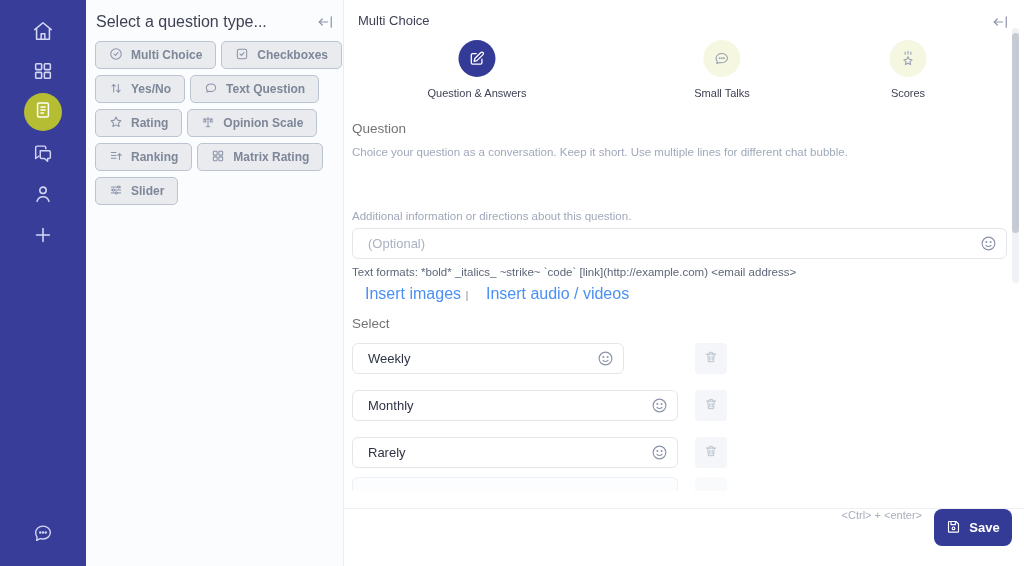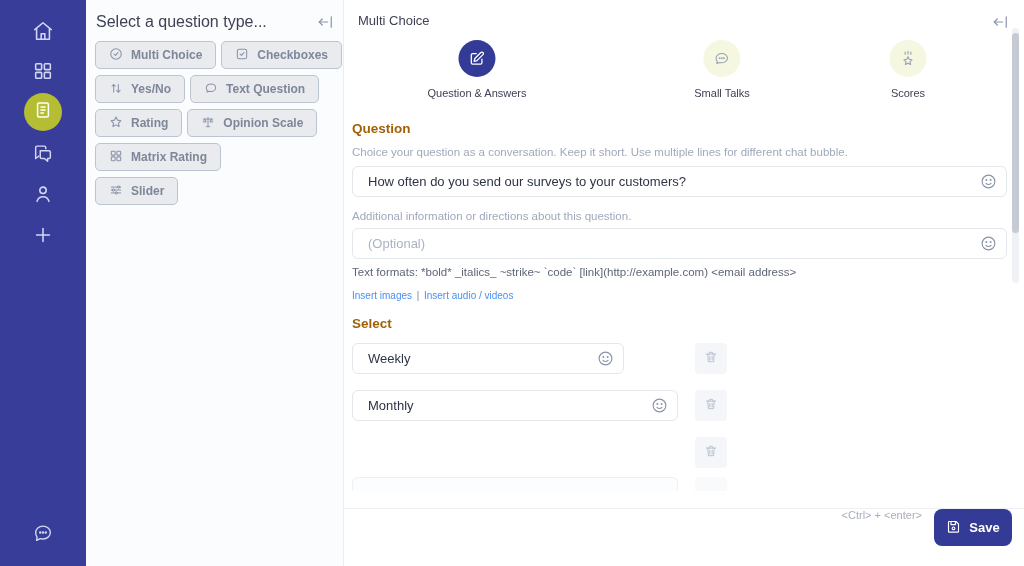--- a/index.html
+++ b/index.html
@@ -34,36 +34,36 @@
   .main-collapse { position:absolute; top:15px; right:14px; }
 
   .step { position:absolute; top:40px; transform:translateX(-50%); text-align:center; cursor:pointer; }
   .step-circle { width:37px; height:37px; border-radius:50%; margin:0 auto 10px auto; display:flex; align-items:center; justify-content:center; }
   .step-circle.on  { background:#343b96; color:#fff; }
   .step-circle.off { background:#f5f7e1; color:#9aa3b5; }
   .step-circle svg { width:17px; height:17px; }
   .step-label { font-size:11px; color:#3f4254; white-space:nowrap; }
 
   .abs { position:absolute; }
-  .heading { font-size:13.5px; font-weight:bold; color:#a16207; }
+  .heading { font-size:13.5px; font-weight:normal; color:#737373; }
   .helper  { font-size:11.5px; color:#a0a8ba; }
   .hint    { font-size:11.5px; color:#5d6678; }
 
   .input-wrap { position:absolute; }
   .input-wrap input { width:100%; height:31px; border:1px solid #e3e6eb; border-radius:6px; background:#fff;
                       padding:0 34px 0 15px; font-family:"Liberation Sans", sans-serif; font-size:13px; color:#2e3445; outline:none; }
   .input-wrap input::placeholder { color:#aab2c2; }
   .emoji-btn { position:absolute; right:10px; top:7px; width:17px; height:17px; color:#8a93a8; cursor:pointer; background:none; border:none; padding:0; }
   .emoji-btn svg { width:100%; height:100%; }
 
   .del-btn { position:absolute; width:32px; height:31px; background:#f4f6fa; border:none; border-radius:4px;
              display:flex; align-items:center; justify-content:center; color:#b9c0cb; cursor:pointer; }
   .del-btn svg { width:14px; height:14px; }
 
-  .link { font-size:10px; color:#4a90f4; cursor:pointer; text-decoration:none; }
+  .link { font-size:16px; color:#4a90f4; cursor:pointer; text-decoration:none;margin-left:13px; }
   .link-sep { font-size:11.5px; color:#8a93a8; }
 
   .ghost-option { left:8px; top:477px; width:326px; height:14px; border:1px solid #edf0f5; border-bottom:none;
                   border-radius:6px 6px 0 0; background:#fcfdff; }
   .ghost-del { left:351px; top:477px; width:32px; height:14px; background:#f8fafc; border-radius:4px 4px 0 0; }
 
   .footer { position:absolute; left:0; right:0; bottom:0; height:58px; border-top:1px solid #eef0f4; background:#fff;
             display:flex; justify-content:flex-end; gap:12px; padding-right:12px; }
   .shortcut { font-size:11px; color:#a8aebb; }
   .save-btn { width:78px; height:37px; background:#343b96; border:none; border-radius:8px; color:#fff;
@@ -185,20 +185,30 @@
               <path d="M12 4v16"></path>
               <path d="M4 7h16"></path>
               <path d="M6.5 7 4 12h5L6.5 7z"></path>
               <path d="M17.5 7 15 12h5l-2.5-5z"></path>
               <path d="M9 20h6"></path>
             </svg></span>
         <span>Opinion Scale</span>
       </button>
     </div>
     <div class="type-row">
+      <button class="type-btn">
+        <span><svg viewBox="0 0 24 24" fill="none" stroke="currentColor" stroke-width="1.8" stroke-linecap="round">
+              <path d="M4 6h8"></path>
+              <path d="M4 11h8"></path>
+              <path d="M4 16h8"></path>
+              <path d="M18 18V8"></path>
+              <path d="m15 11 3-3 3 3"></path>
+            </svg></span>
+        <span>Ranking</span>
+      </button>
       <button class="type-btn">
         <span><svg viewBox="0 0 24 24" fill="none" stroke="currentColor" stroke-width="1.8">
               <rect x="4" y="4" width="6.5" height="6.5" rx="1"></rect>
               <rect x="13.5" y="4" width="6.5" height="6.5" rx="1"></rect>
               <rect x="4" y="13.5" width="6.5" height="6.5" rx="1"></rect>
               <rect x="13.5" y="13.5" width="6.5" height="6.5" rx="1"></rect>
             </svg></span>
         <span>Matrix Rating</span>
       </button>
     </div>
@@ -254,31 +264,20 @@
           <path d="M8 3v3M12 2v4M16 3v3"></path>
           <path d="m12 9.5 1.8 3.6 4 .6-2.9 2.8.7 4-3.6-1.9-3.6 1.9.7-4-2.9-2.8 4-.6L12 9.5z"></path>
         </svg>
     </div>
     <div class="step-label">Scores</div>
   </div>
 
   <div class="abs heading" style="left:8px;top:121px">Question</div>
   <div class="abs helper" style="left:8px;top:146px">Choice your question as a conversation. Keep it short. Use multiple lines for different chat bubble.</div>
 
-  <div class="input-wrap" style="left:8px;top:166px;width:655px">
-    <input type="text" value="How often do you send our surveys to your customers?" style="">
-    <button class="emoji-btn">
-      <span><svg viewBox="0 0 24 24" fill="none" stroke="currentColor" stroke-width="1.6" stroke-linecap="round">
-            <circle cx="12" cy="12" r="9"></circle>
-            <circle cx="9" cy="10" r=".6" fill="currentColor"></circle>
-            <circle cx="15" cy="10" r=".6" fill="currentColor"></circle>
-            <path d="M8.5 14.5c1 1.2 2.2 1.8 3.5 1.8s2.5-.6 3.5-1.8"></path>
-          </svg></span>
-    </button>
-  </div>
 
   <div class="abs helper" style="left:8px;top:210px">Additional information or directions about this question.</div>
 
   <div class="input-wrap" style="left:8px;top:228px;width:655px">
     <input type="text" placeholder="(Optional)" style="">
     <button class="emoji-btn">
       <span><svg viewBox="0 0 24 24" fill="none" stroke="currentColor" stroke-width="1.6" stroke-linecap="round">
             <circle cx="12" cy="12" r="9"></circle>
             <circle cx="9" cy="10" r=".6" fill="currentColor"></circle>
             <circle cx="15" cy="10" r=".6" fill="currentColor"></circle>
@@ -329,20 +328,31 @@
   </div>
   <button class="del-btn" style="left:351px;top:390px">
     <span><svg viewBox="0 0 24 24" fill="none" stroke="currentColor" stroke-width="1.7" stroke-linecap="round">
           <path d="M4 7h16"></path>
           <path d="M9 7V5a1 1 0 0 1 1-1h4a1 1 0 0 1 1 1v2"></path>
           <path d="M6.5 7l1 13h9l1-13"></path>
           <path d="M10 11v6M14 11v6"></path>
         </svg></span>
   </button>
 
+  <div class="input-wrap" style="left:8px;top:437px;width:326px">
+    <input type="text" value="Rarely" style="">
+    <button class="emoji-btn">
+      <span><svg viewBox="0 0 24 24" fill="none" stroke="currentColor" stroke-width="1.6" stroke-linecap="round">
+            <circle cx="12" cy="12" r="9"></circle>
+            <circle cx="9" cy="10" r=".6" fill="currentColor"></circle>
+            <circle cx="15" cy="10" r=".6" fill="currentColor"></circle>
+            <path d="M8.5 14.5c1 1.2 2.2 1.8 3.5 1.8s2.5-.6 3.5-1.8"></path>
+          </svg></span>
+    </button>
+  </div>
   <button class="del-btn" style="left:351px;top:437px">
     <span><svg viewBox="0 0 24 24" fill="none" stroke="currentColor" stroke-width="1.7" stroke-linecap="round">
           <path d="M4 7h16"></path>
           <path d="M9 7V5a1 1 0 0 1 1-1h4a1 1 0 0 1 1 1v2"></path>
           <path d="M6.5 7l1 13h9l1-13"></path>
           <path d="M10 11v6M14 11v6"></path>
         </svg></span>
   </button>
 
   <div class="abs ghost-option"></div>

